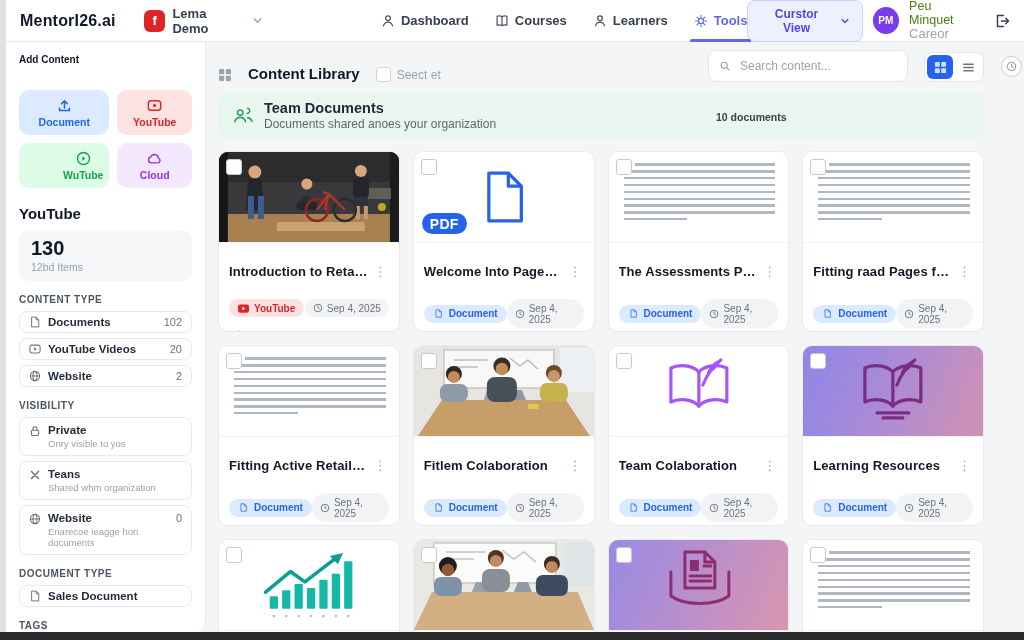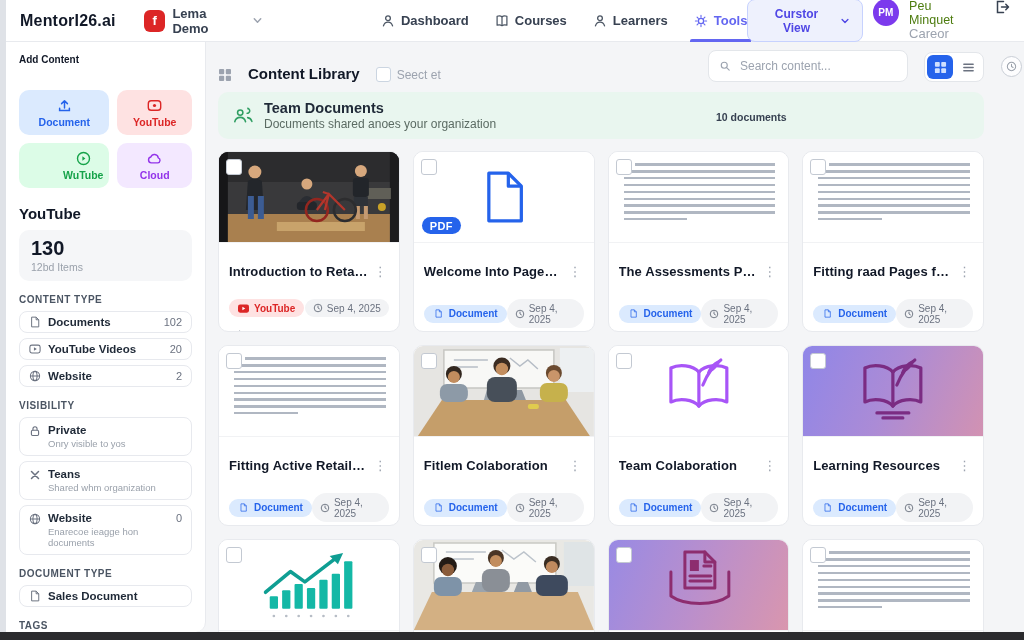--- a/index.html
+++ b/index.html
@@ -21,21 +21,21 @@
   .ws-name{font-size:13px;font-weight:bold;color:#374151;}
   .workspace .chev{width:11px;height:11px;color:#9ca3af;}
   .nav-items{display:flex;align-items:center;gap:26px;margin-left:118px;height:42px;}
   .nav-item{display:flex;align-items:center;gap:6px;font-size:13px;font-weight:bold;color:#374151;
     height:42px;position:relative;cursor:pointer;}
   .nav-item .icon{width:14px;height:14px;color:#4b5563;}
   .nav-item.active{color:#6366f1;}
   .nav-item.active .icon{color:#6366f1;}
   .nav-item.active:after{content:"";position:absolute;left:-4px;right:-4px;bottom:0;height:3px;
     background:#6366f1;border-radius:2px 2px 0 0;}
-  .nav-right{margin-left:auto;display:flex;gap:10px;}
+  .nav-right{margin-left:auto;display:flex;align-items:center;gap:10px;}
   .view-btn{display:flex;align-items:center;gap:7px;background:#eef1fd;border:1px solid #c7d2fe;
     color:#4f46e5;font-size:12px;font-weight:bold;border-radius:8px;padding:6px 12px;cursor:pointer;
     font-family:inherit;}
   .view-btn .icon{width:10px;height:10px;}
   .avatar{width:27px;height:27px;border-radius:50%;background:#7c3aed;color:#fff;font-size:10px;
     font-weight:bold;display:flex;align-items:center;justify-content:center;cursor:pointer;}
   .user-meta{line-height:1.15;}
   .user-name{font-size:12.5px;font-weight:normal;color:#4d7c0f;}
   .user-role{font-size:13px;color:#9ca3af;}
   .logout{width:16px;height:16px;color:#374151;margin-left:6px;cursor:pointer;}
@@ -113,21 +113,21 @@
     grid-auto-rows:181px;}
   .card{background:#fff;border:1px solid #e8eaee;border-radius:10px;overflow:hidden;
     display:flex;flex-direction:column;}
   .thumb{height:90px;position:relative;flex:none;background:#fff;overflow:hidden;
     display:flex;align-items:center;justify-content:center;border-bottom:1px solid #f1f2f4;}
   .thumb-svg{position:absolute;inset:0;width:100%;height:100%;}
   .thumb-cb{position:absolute;top:7px;left:7px;width:14px;height:14px;background:#fff;
     border:1.5px solid #c3c9d2;border-radius:3px;z-index:2;cursor:pointer;}
   .thumb.grad1{background:linear-gradient(112deg,#8f86e8 0%,#ab8bd6 48%,#d292b2 100%);}
   .thumb.grad2{background:linear-gradient(112deg,#988ae4 0%,#bb8fcb 52%,#d996ae 100%);}
-  .pdf-pill{position:absolute;left:8px;bottom:8px;background:#2563eb;color:#fff;font-size:11px;
+  .pdf-pill{position:absolute;left:8px;bottom:8px;background:#2563eb;color:#fff;font-size:14px;
     font-weight:bold;border-radius:999px;padding:2.5px 8px;z-index:2;letter-spacing:.3px;}
   .text-thumb-lines{position:absolute;left:15px;right:13px;top:11px;height:57px;
     background-image:repeating-linear-gradient(to bottom,#b0b7c2 0px,#b0b7c2 2.6px,transparent 2.6px,transparent 6.9px);}
   .text-thumb-lines:before{content:"";position:absolute;left:0;top:0;width:11px;height:3px;background:#fff;}
   .text-thumb-lines:after{content:"";position:absolute;right:0;bottom:0;width:58%;height:3px;background:#fff;}
   .card-body{padding:8px 10px 0;display:flex;flex-direction:column;flex:1;}
   .title-row{display:flex;align-items:center;gap:4px;}
   .card-title{font-size:13px;font-weight:bold;color:#111827;white-space:nowrap;overflow:hidden;
     text-overflow:ellipsis;flex:1;letter-spacing:.1px;}
   .kebab{color:#9ca3af;font-size:13px;line-height:1;cursor:pointer;padding:0 2px;flex:none;}

